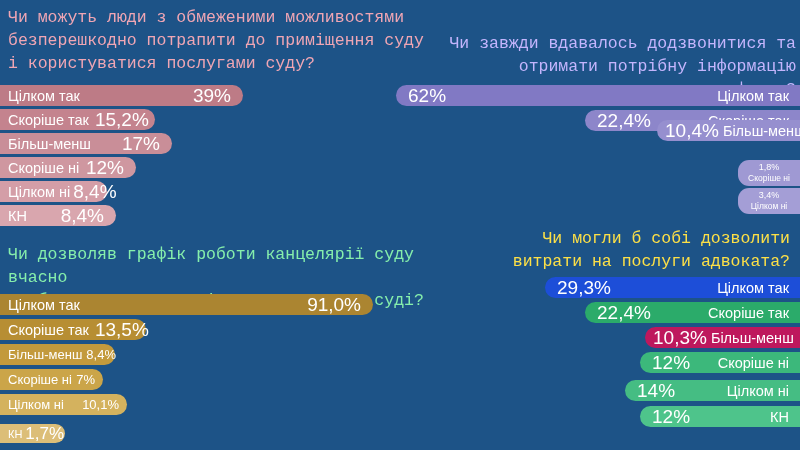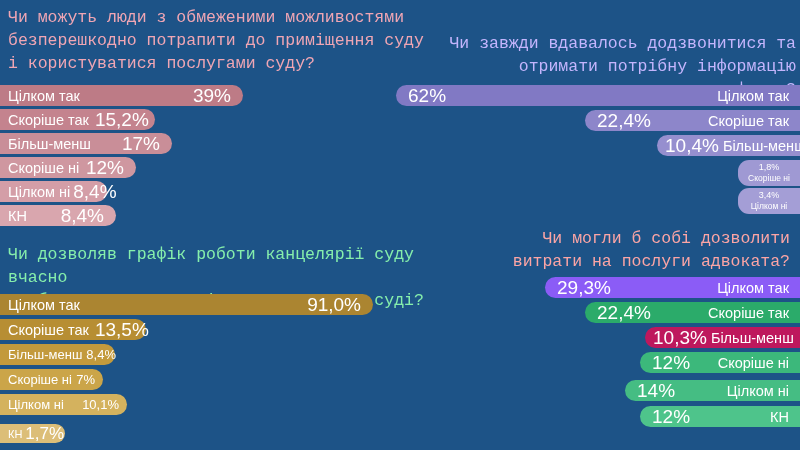--- a/index.html
+++ b/index.html
@@ -121,21 +121,21 @@
   <div class="bar-row right" style="top:85px; width:404px; background:#8179c4;">
     <span class="pct">62%</span>
     <span class="gap"></span>
     <span class="lbl">Цілком так</span>
   </div>
   <div class="bar-row right" style="top:110px; width:215px; background:#8d86ca;">
     <span class="pct">22,4%</span>
     <span class="gap"></span>
     <span class="lbl">Скоріше так</span>
   </div>
-  <div class="bar-row right" style="top:135px; width:143px; background:#968fcf; padding-left:8px;">
+  <div class="bar-row right" style="top:120px; width:143px; background:#968fcf; padding-left:8px;">
     <span class="pct">10,4%</span>
     <span class="gap" style="min-width:4px;"></span>
     <span class="lbl">Більш-менш</span>
   </div>
   <div class="bar-row right tiny" style="top:160px; width:62px; background:#9f99d3;">
     <span class="pct">1,8%</span>
     <span class="lbl">Скоріше ні</span>
   </div>
   <div class="bar-row right tiny" style="top:188px; width:62px; background:#a49ed6;">
     <span class="pct">3,4%</span>
@@ -169,24 +169,24 @@
     <span class="lbl">Цілком ні</span>
     <span class="gap" style="min-width:4px;"></span>
     <span class="pct">10,1%</span>
   </div>
   <div class="bar-row left xs" style="top:424px; width:65px; background:#dcbe78; padding-right:6px;">
     <span class="lbl">КН</span>
     <span class="gap" style="min-width:3px;"></span>
     <span class="pct">1,7%</span>
   </div>
 
-  <div class="title" style="right:10px; top:227px; color:#fca5a5; width:320px; text-align:right;">Чи могли б собі дозволити
+  <div class="title" style="right:10px; top:227px; color:#fde047; width:320px; text-align:right;">Чи могли б собі дозволити
 витрати на послуги адвоката?</div>
 
-  <div class="bar-row right" style="top:277px; width:255px; background:#8b5cf6;">
+  <div class="bar-row right" style="top:277px; width:255px; background:#1d4ed8;">
     <span class="pct">29,3%</span>
     <span class="gap"></span>
     <span class="lbl">Цілком так</span>
   </div>
   <div class="bar-row right" style="top:302px; width:215px; background:#2bab6a;">
     <span class="pct">22,4%</span>
     <span class="gap"></span>
     <span class="lbl">Скоріше так</span>
   </div>
   <div class="bar-row right" style="top:327px; width:155px; background:#be185d; padding-left:8px;">

